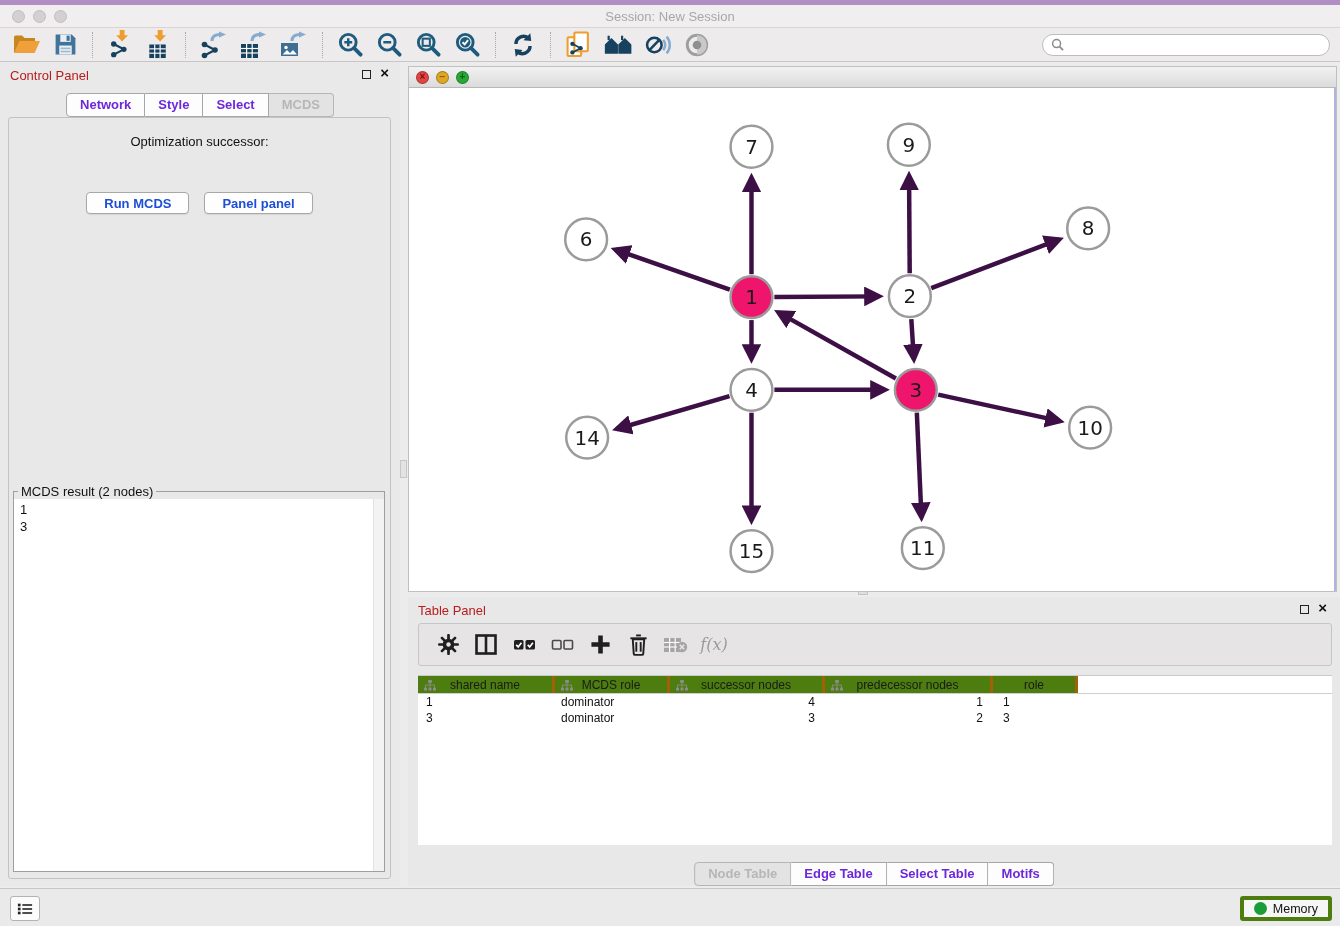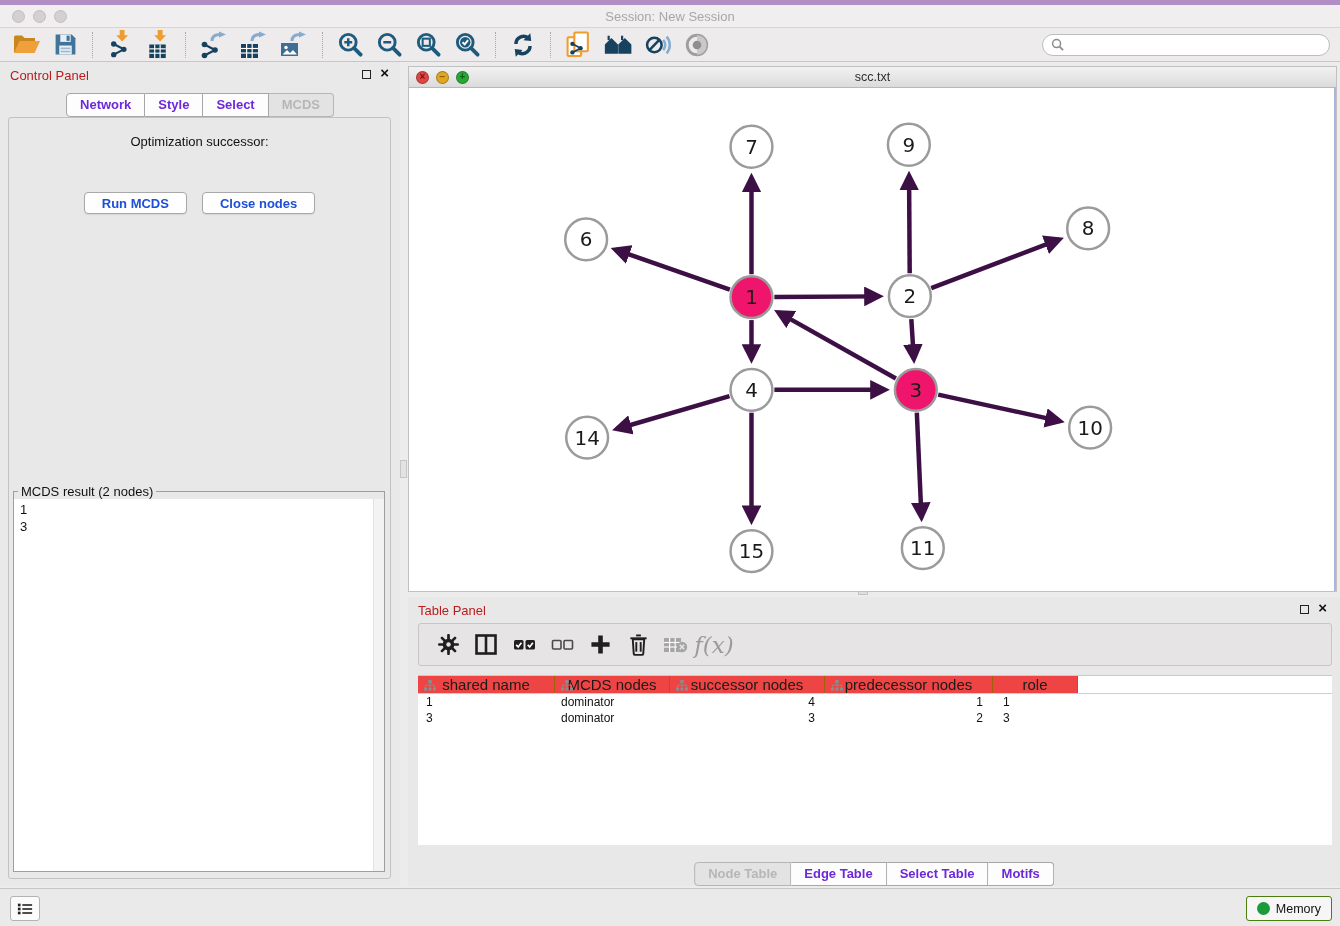--- a/index.html
+++ b/index.html
@@ -77,40 +77,40 @@
   .nw-scrollline{position:absolute;right:0;top:21px;bottom:0;width:2px;background:#AFB4DE;}
   .graph-label{font-family:"DejaVu Sans",sans-serif;font-size:20px;fill:#1A1A1A;}
 
   
   .table-panel{position:absolute;left:408px;top:597px;width:932px;height:289px;background:#E9E8E8;}
   .tp-float{right:31px;} .tp-close{right:13px;}
   .tp-toolbar{position:absolute;left:10px;right:8px;top:26px;height:43px;background:#E6E4E4;
     border:1px solid #C6C6C6;border-radius:3px;display:flex;align-items:center;padding-left:10px;}
   .tp-btn{background:none;border:none;width:38px;height:36px;display:flex;align-items:center;
     justify-content:center;cursor:default;padding:0;}
-  .fx{font-family:"DejaVu Serif",serif;font-style:italic;font-size:23px;color:#9B9B9B;}
+  .fx{font-family:"DejaVu Serif",serif;font-style:italic;font-size:16px;color:#9B9B9B;}
   .tp-table{position:absolute;left:10px;right:8px;top:78px;height:170px;background:#fff;}
   .tp-thead{display:flex;height:19px;border-top:1px solid #C9C9C9;border-bottom:1px solid #CFCFCF;}
-  .th{position:relative;background:#ef4444;border-right:1px solid #a16207;height:100%;
-    display:flex;align-items:center;justify-content:center;font-size:15px;color:#1A1A1A;}
+  .th{position:relative;background:#4d7c0f;border-right:3px solid #a16207;height:100%;
+    display:flex;align-items:center;justify-content:center;font-size:12px;color:#1A1A1A;}
   .th .tree{position:absolute;left:6px;top:4px;}
   .th-fill{flex:1;background:#fff;}
   .tr{display:flex;height:16px;font-size:12px;color:#111;align-items:center;}
   .td{height:100%;display:flex;align-items:center;}
   .td.l{justify-content:flex-start;} .td.r{justify-content:flex-end;}
   .td.p0{padding-left:8px;} .td.p1{padding-left:6px;}
   .td.pr{padding-right:10px;} .td.p4{padding-left:10px;}
   .tp-tabs{position:absolute;top:265px;left:50%;transform:translateX(-50%);display:flex;}
 
   
   .status-bar{position:absolute;left:0;top:888px;width:1340px;height:38px;background:#EBEAEA;
     border-top:1px solid #C6C6C6;}
   .list-btn{position:absolute;left:10px;top:7px;width:30px;height:25px;background:#FBFBFB;
     border:1px solid #B3B3B3;border-radius:3px;display:flex;align-items:center;justify-content:center;}
-  .memory-btn{position:absolute;right:8px;top:7px;height:25px;background:#F6F6F6;border:1px solid #4d7c0f;
+  .memory-btn{position:absolute;right:8px;top:7px;height:25px;background:#F6F6F6;border:4px solid #4d7c0f;
     border-radius:3px;display:flex;align-items:center;gap:6px;padding:0 10px;font-size:12.5px;color:#111;}
   .mem-dot{width:13px;height:13px;border-radius:50%;}
 </style>
 </head>
 <body>
 
 <div class="top-strip"></div>
 <div class="app-titlebar">
   <div class="traffic-dim">
     <span class="dot-dim"></span>
@@ -323,41 +323,40 @@
   <div class="cp-tabs" id="cp-tabs">
       <div class="seg">Network</div>
       <div class="seg">Style</div>
       <div class="seg">Select</div>
       <div class="seg active">MCDS</div>
     </div>
   <div class="cp-box">
     <div class="opt-label">Optimization successor:</div>
     <div class="cp-buttons">
       <button class="aqua-btn">Run MCDS</button>
-      <button class="aqua-btn">Close nodes</button>
+      <button class="aqua-btn">Panel panel</button>
     </div>
     <fieldset class="result-field">
       <legend>MCDS result (2 nodes)</legend>
       <div class="result-area" id="result-area">
         <div class="vscroll"></div>
       <div class="result-line first">1</div>
           <div class="result-line">3</div>
         </div>
     </fieldset>
   </div>
 </div>
 
 <div class="v-splitter">
   <div class="v-handle"></div>
 </div>
 <div class="h-handle"></div>
 
 <div class="network-window">
   <div class="nw-titlebar">
-    <div class="nw-title">scc.txt</div>
     <div class="lights" id="traffic">
         <span class="light" style="background: rgb(223, 70, 67); color: rgb(126, 16, 13);">×</span>
         <span class="light" style="background: rgb(223, 166, 35); color: rgb(138, 93, 7);">−</span>
         <span class="light" style="background: rgb(39, 168, 53); color: rgb(14, 100, 20);">+</span>
       </div>
   </div>
   <div class="nw-canvas">
     <svg id="graph-svg" width="100%" height="100%" viewBox="0 0 927 505">
       <defs>
         <marker id="arrowhead" viewBox="0 0 10 10" refX="7.5" refY="5" markerWidth="4.4" markerHeight="4.4" orient="auto">
@@ -509,21 +508,21 @@
         <div class="th" style="width: 115px;">
           <svg class="tree" width="12" height="11" viewBox="0 0 12 11">
             <g fill="#8C8C8C">
               <rect x="4.2" y="0" width="3.6" height="3"></rect>
               <rect x="0" y="7.6" width="3" height="3"></rect>
               <rect x="4.5" y="7.6" width="3" height="3"></rect>
               <rect x="9" y="7.6" width="3" height="3"></rect>
             </g>
             <path d="M6 3 v2 M1.5 7.6 V5 h9 v2.6 M6 5 v2.6" stroke="#8C8C8C" stroke-width="0.9" fill="none"></path>
           </svg>
-          <span>MCDS nodes</span>
+          <span>MCDS role</span>
         </div>
         <div class="th" style="width: 155px;">
           <svg class="tree" width="12" height="11" viewBox="0 0 12 11">
             <g fill="#8C8C8C">
               <rect x="4.2" y="0" width="3.6" height="3"></rect>
               <rect x="0" y="7.6" width="3" height="3"></rect>
               <rect x="4.5" y="7.6" width="3" height="3"></rect>
               <rect x="9" y="7.6" width="3" height="3"></rect>
             </g>
             <path d="M6 3 v2 M1.5 7.6 V5 h9 v2.6 M6 5 v2.6" stroke="#8C8C8C" stroke-width="0.9" fill="none"></path>

